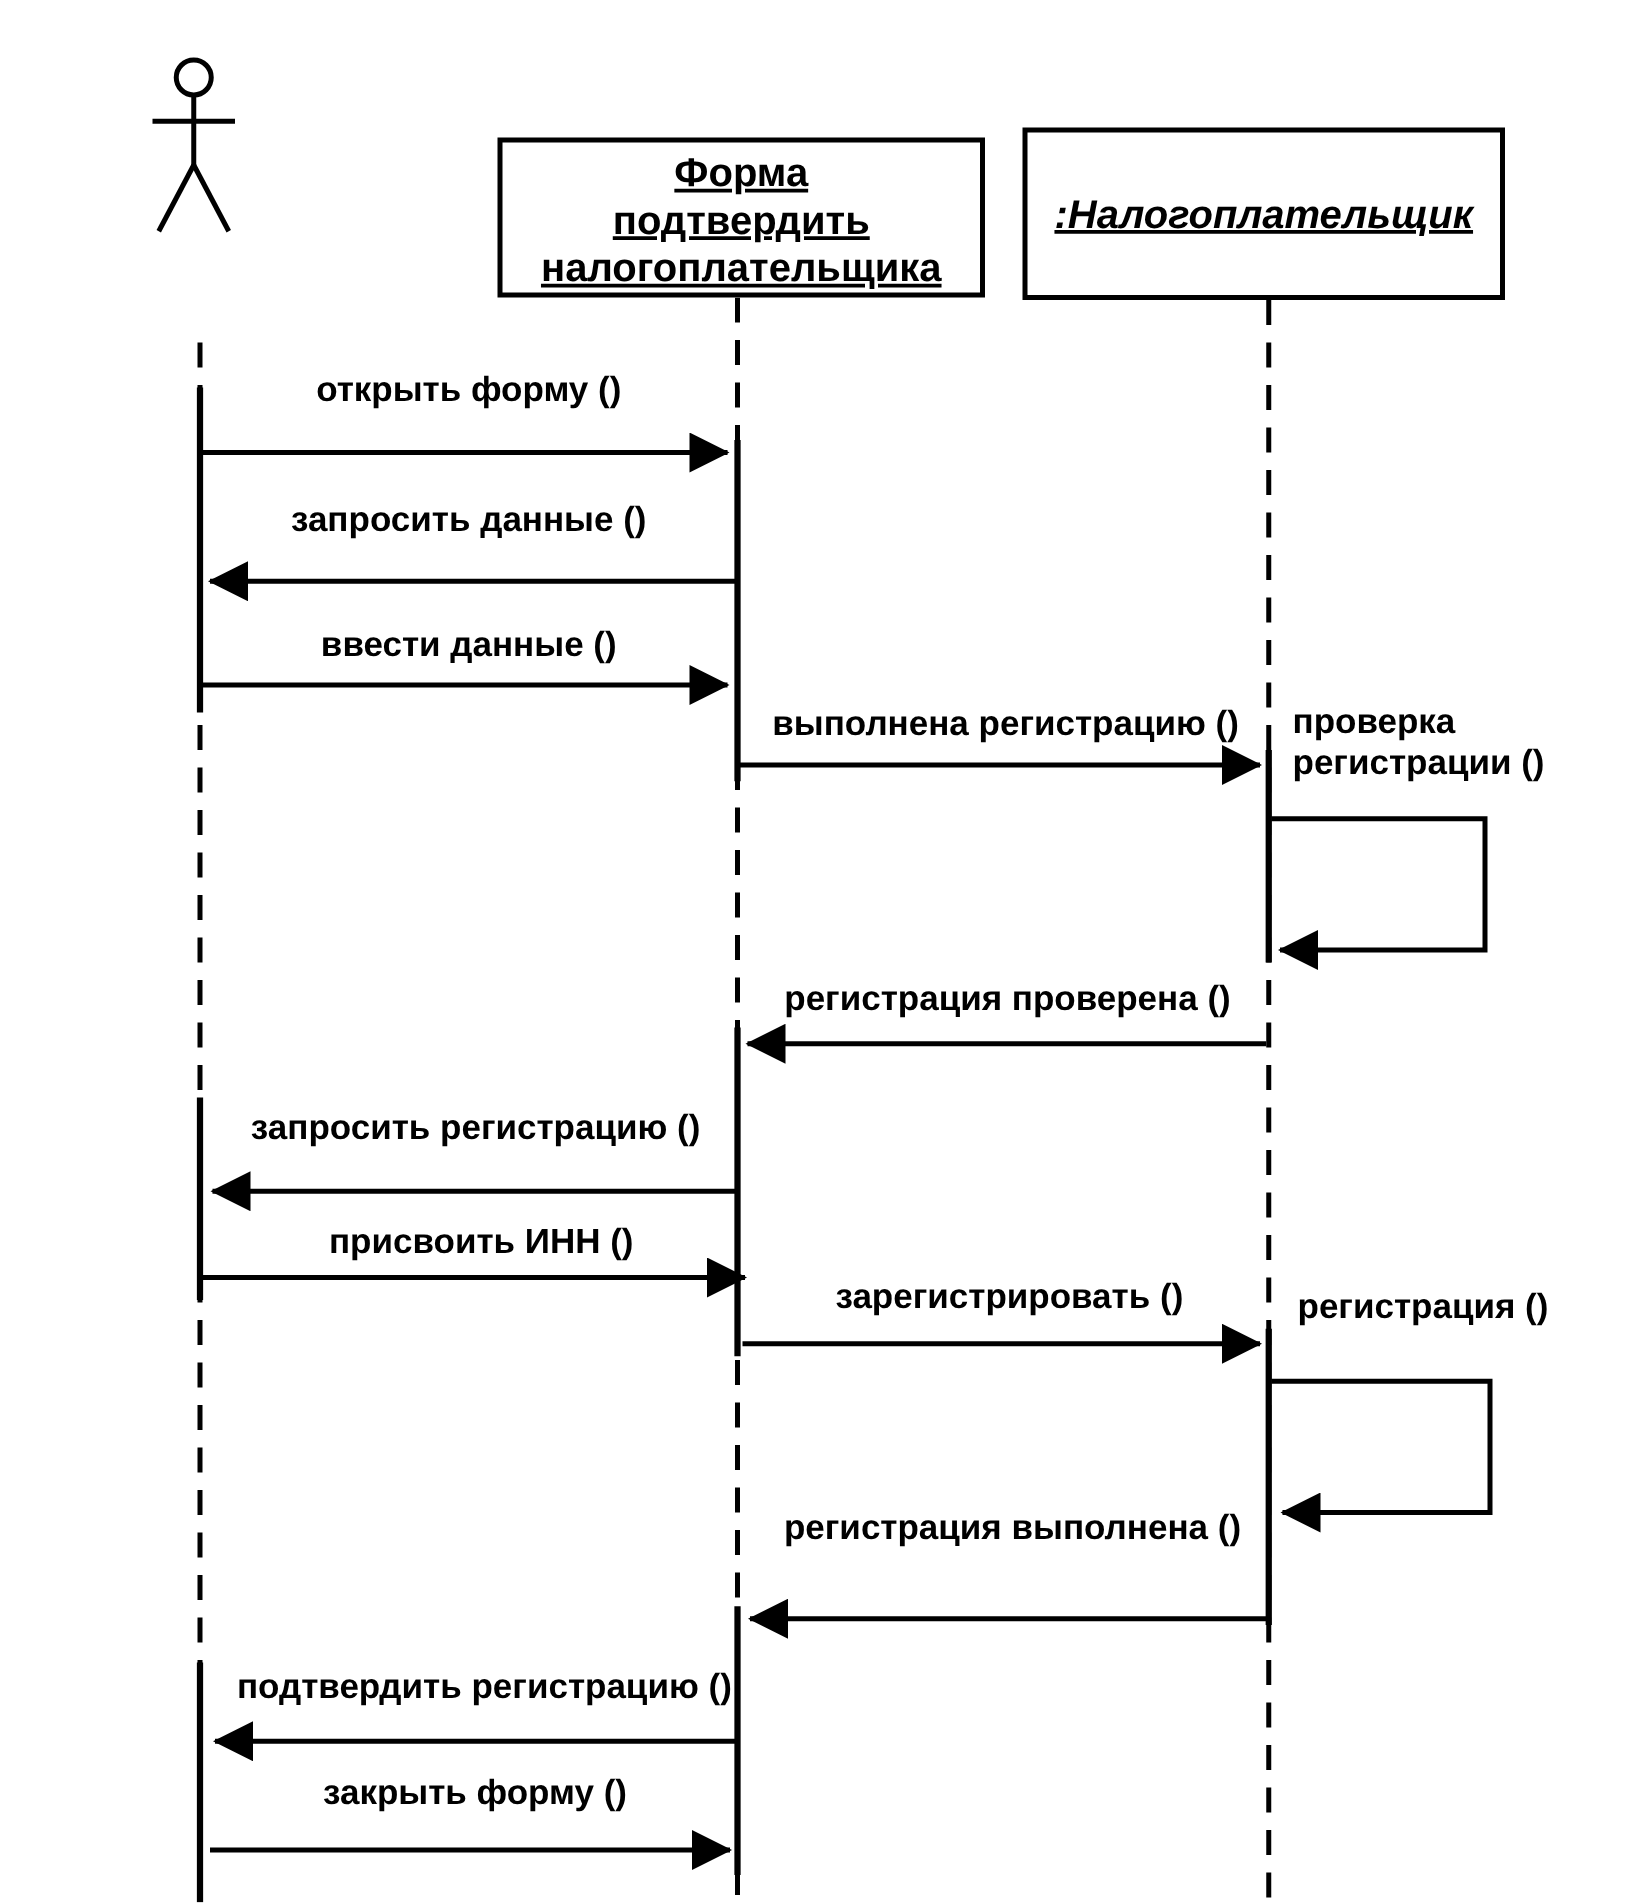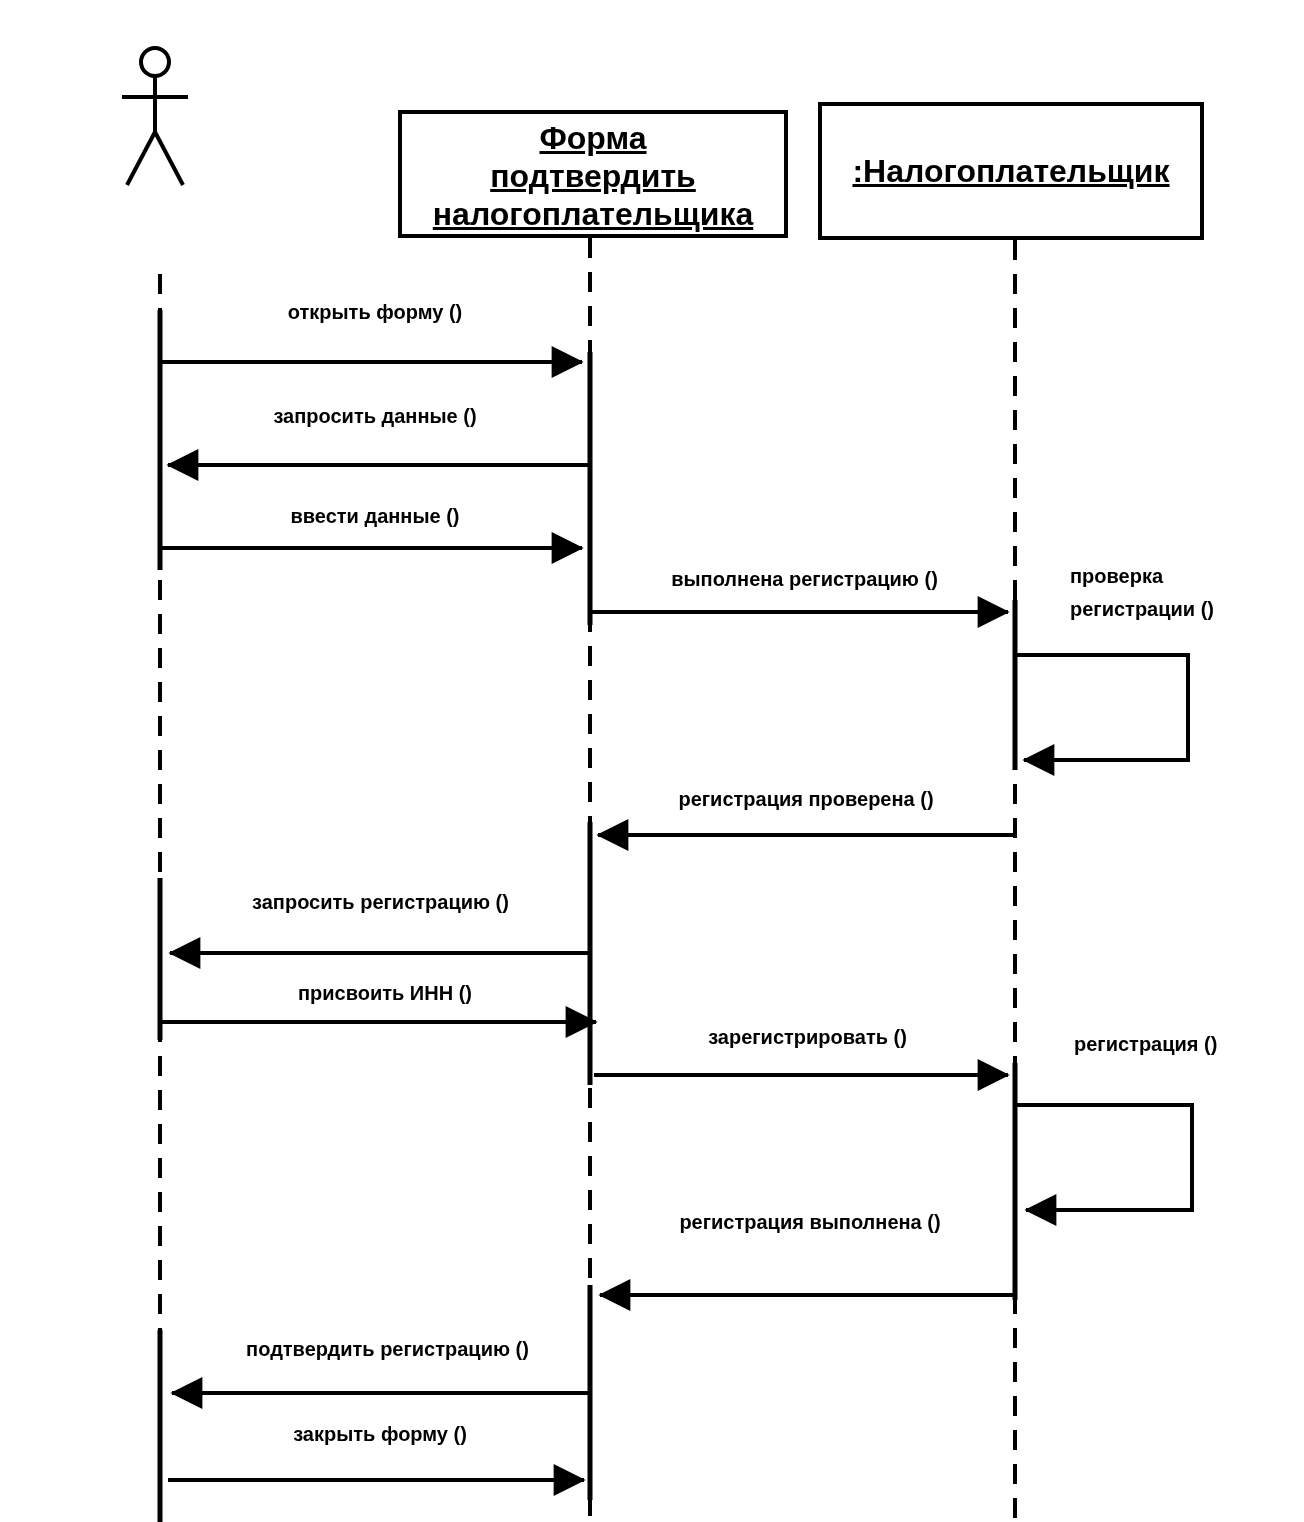--- a/index.html
+++ b/index.html
@@ -18,50 +18,50 @@
     overflow:hidden;
   }
   .svg-layer{
     position:absolute;
     left:0;top:0;
     color:var(--ink);
   }
   .msg-label{
     position:absolute;
     font-weight:bold;
-    font-size:20px;
+    font-size:28px;
     line-height:32px;
     text-align:center;
     white-space:nowrap;
     color:var(--ink);
   }
   .self-label{
     text-align:left;
     line-height:33px;
     white-space:nowrap;
-    margin-left:36px;
   }
   .obj-box{
     position:absolute;
     border:4px solid var(--ink);
     background:var(--bg);
     text-align:center;
     font-weight:bold;
     color:var(--ink);
   }
   .obj-box.form{
     font-size:32px;
     line-height:38px;
     padding-top:5px;
   }
   .obj-box.taxpayer{
     font-size:32px;
     display:flex;
     align-items:center;
     justify-content:center;
+    font-style:italic;
   }
   .actor-label{
     position:absolute;
     font-weight:bold;
     font-size:31px;
     line-height:37px;
     text-align:center;
     color:var(--ink);
   }
   .u{text-decoration:underline;}

